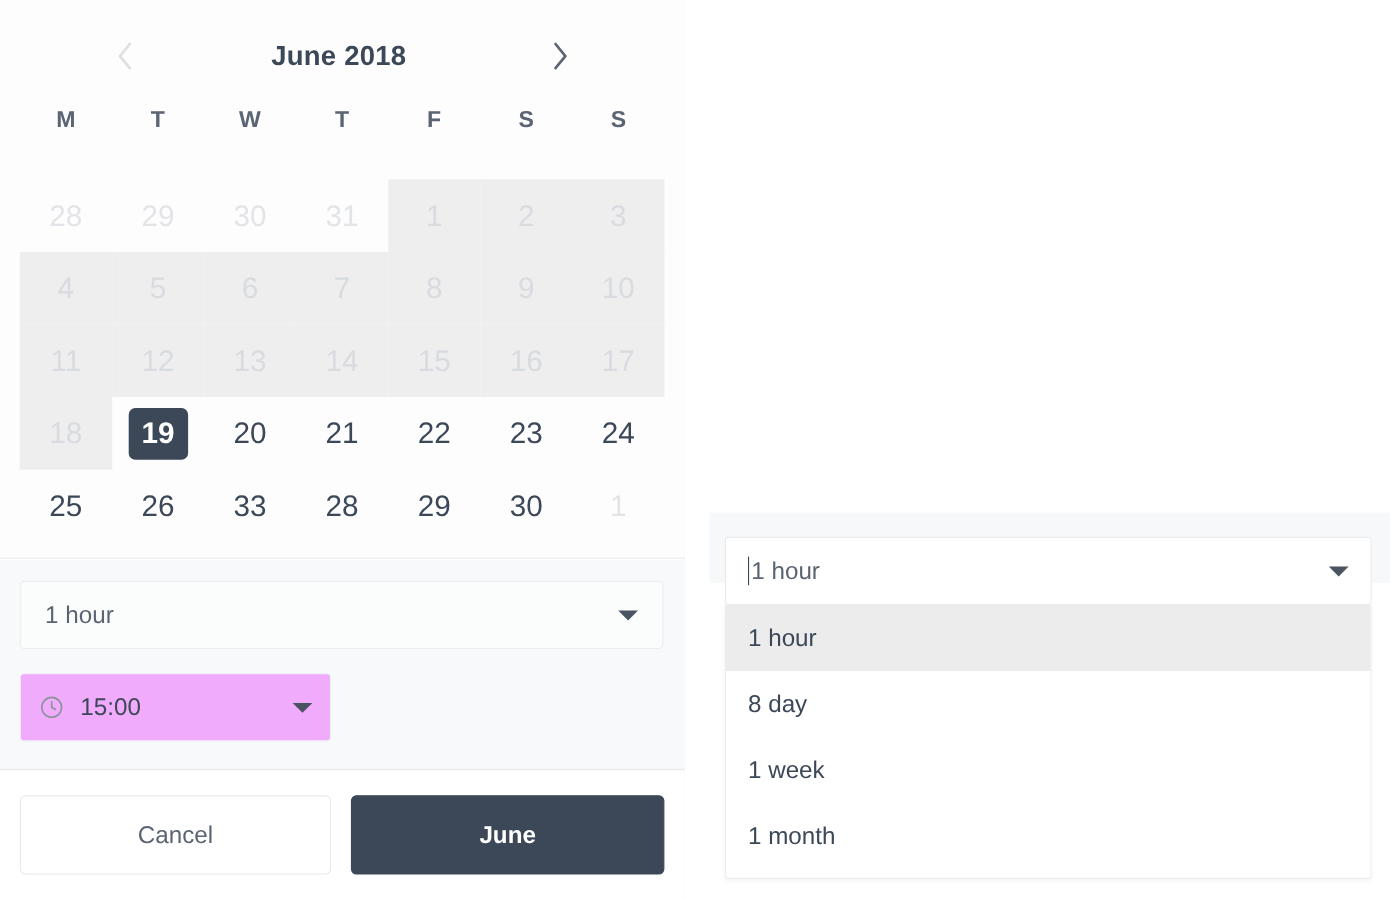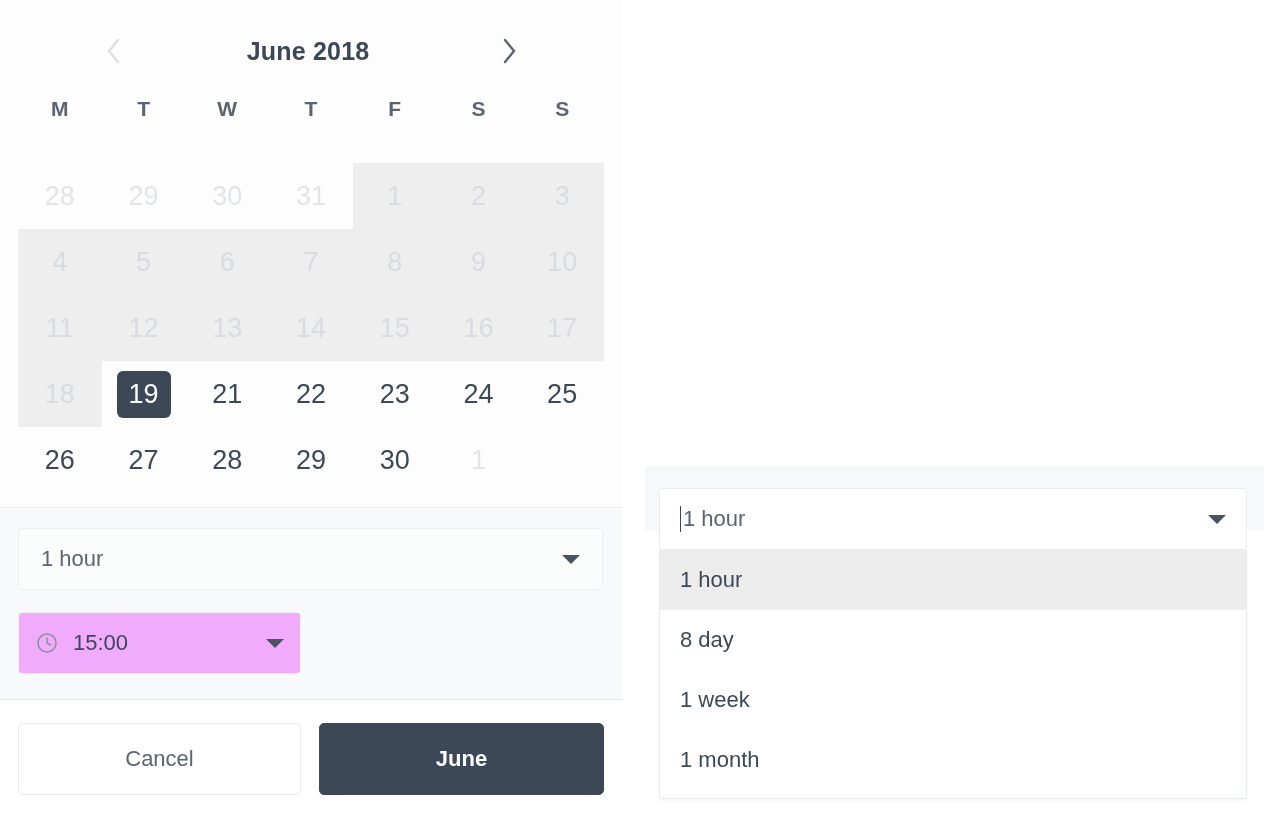--- a/index.html
+++ b/index.html
@@ -108,21 +108,21 @@
     border-radius: 6px;
     position: relative;
     z-index: 2;
   }
   .day-cell.muted { color: #d8dbdf; cursor: default; }
   .day-cell.othermonth { color: #e2e4e7; cursor: default; }
   .day-cell.inrange { background: #eeeeee; }
   .day-cell.selected .day-inner {
     background: #3c4858;
     color: #ffffff;
-    font-weight: normal;
+    font-weight: bold;
   }
 
   
   .controls-section {
     position: absolute;
     left: 0; top: 509px;
     width: 622px;
     height: 191px;
     background: #f7f9fa;
     border-bottom: 1px solid #e4e8eb;
@@ -384,39 +384,42 @@
           <div class="day-cell muted inrange">
             <div class="day-inner">17</div>
           </div>
           <div class="day-cell muted inrange">
             <div class="day-inner">18</div>
           </div>
           <div class="day-cell selected">
             <div class="day-inner">19</div>
           </div>
           <div class="day-cell">
+            <div class="day-inner">20</div>
+          </div>
+          <div class="day-cell">
             <div class="day-inner">21</div>
           </div>
           <div class="day-cell">
             <div class="day-inner">22</div>
           </div>
           <div class="day-cell">
             <div class="day-inner">23</div>
           </div>
           <div class="day-cell">
             <div class="day-inner">24</div>
           </div>
           <div class="day-cell">
             <div class="day-inner">25</div>
           </div>
           <div class="day-cell">
             <div class="day-inner">26</div>
           </div>
           <div class="day-cell">
-            <div class="day-inner">27</div>
+            <div class="day-inner">33</div>
           </div>
           <div class="day-cell">
             <div class="day-inner">28</div>
           </div>
           <div class="day-cell">
             <div class="day-inner">29</div>
           </div>
           <div class="day-cell">
             <div class="day-inner">30</div>
           </div>

